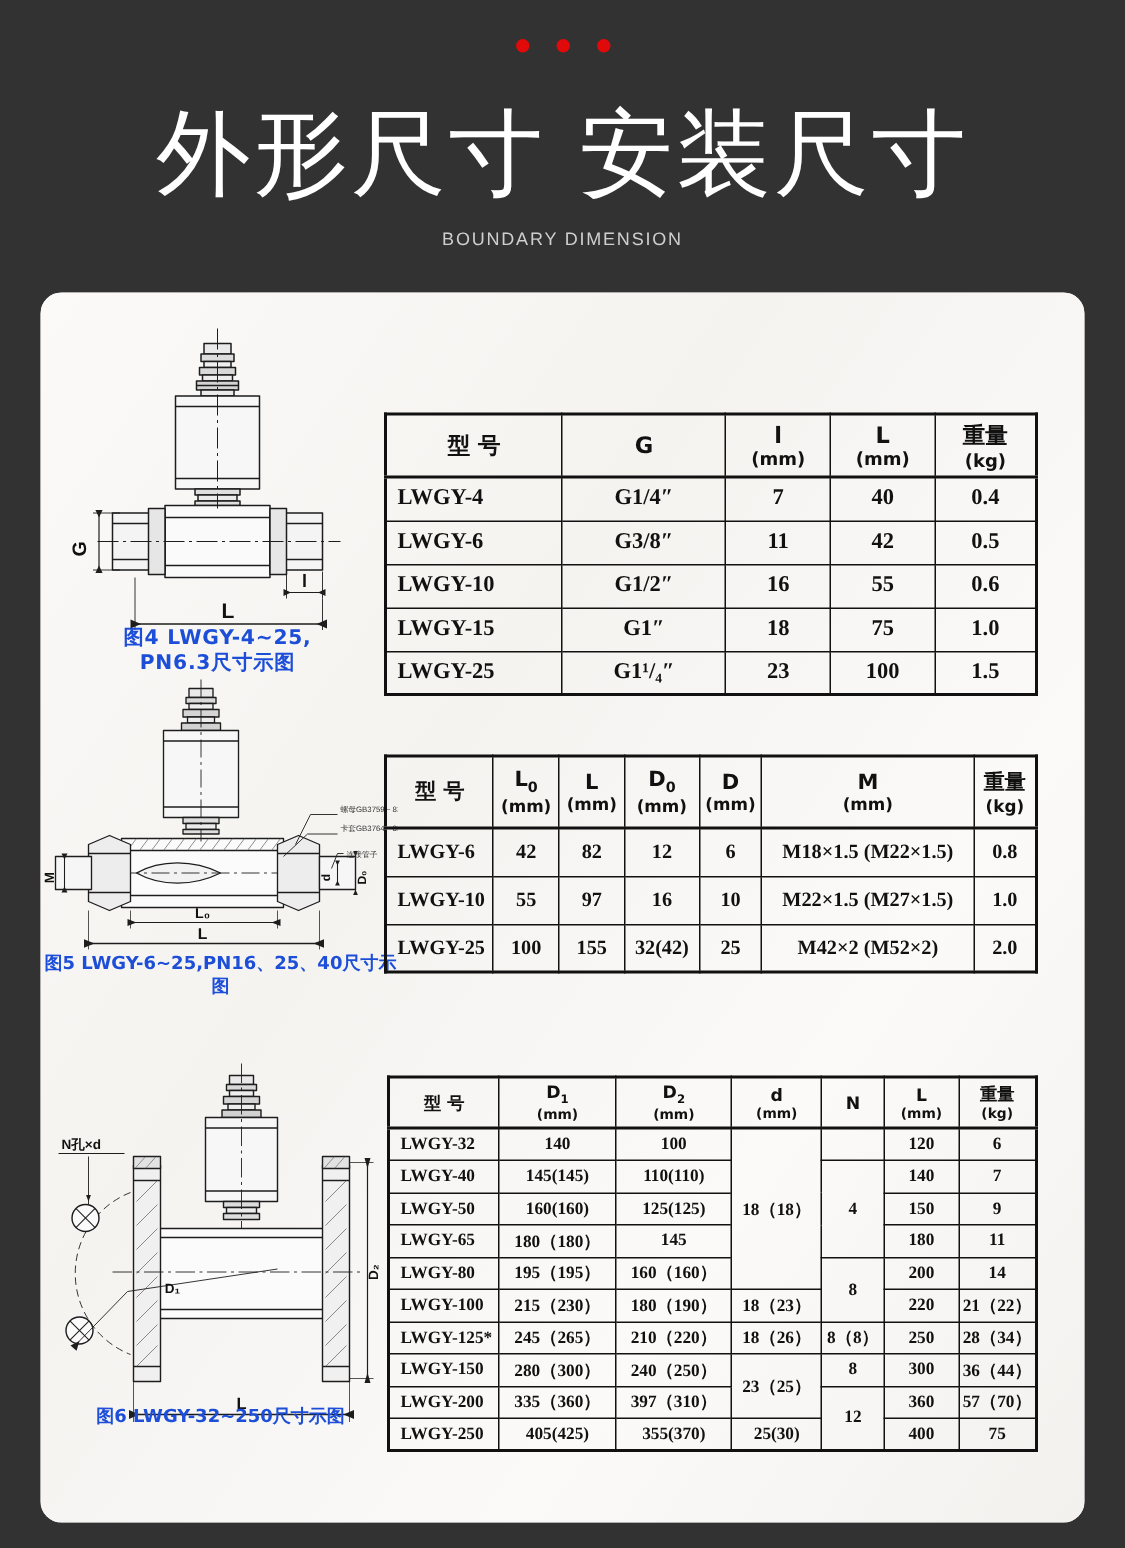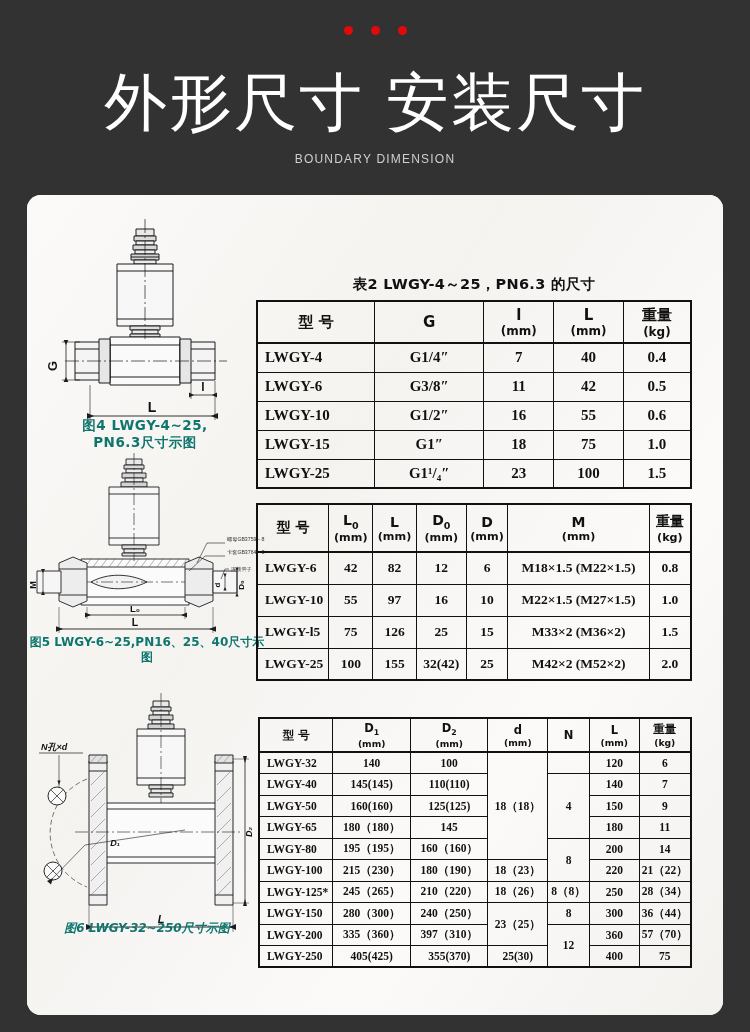--- a/index.html
+++ b/index.html
@@ -32,21 +32,21 @@
     position: absolute; left: 27px; top: 195px; width: 696px; height: 820px;
     background: #fdfdfd; border-radius: 14px; overflow: hidden;
   }
   .paper { position: absolute; inset: 0; background:
       linear-gradient(125deg, #fbfaf8 0%, #f4f3f0 38%, #fbfaf9 70%, #f2f1ee 100%); }
 
   
   .block { position: absolute; }
   .fig { position: absolute; }
   .fig-cap {
-    position: absolute; text-align: center; color: #0f766e;
+    position: absolute; text-align: center; color: #1d4ed8;
     font-family: "DejaVu Sans", "Liberation Sans", sans-serif;
     font-weight: 700; line-height: 1.25; white-space: pre-line;
   }
 
   
   table.spec {
     border-collapse: collapse; background: transparent;
     font-family: "Liberation Serif", "DejaVu Serif", serif;
     color: #111;
   }
@@ -250,21 +250,21 @@
         <text x="215" y="134" font-size="8" font-weight="700" fill="#111" transform="rotate(-90 215 134)" text-anchor="middle">D₀</text>
         <text x="106" y="161" font-size="9.5" font-weight="700" fill="#111" text-anchor="middle">L₀</text>
         <text x="106" y="175" font-size="10.5" font-weight="700" fill="#111" text-anchor="middle">L</text>
         <text x="198" y="90" font-size="5.2" fill="#333">螺母GB3759－83</text>
         <text x="198" y="103" font-size="5.2" fill="#333">卡套GB3764－83</text>
         <text x="202" y="120" font-size="5.2" fill="#333">连接管子</text>
       </svg>
       <div class="fig-cap" style="left:0; top:184px; width:236px; font-size:12px;">图5 LWGY-6~25,PN16、25、40尺寸示图</div>
     </div>
 
-    <div class="fig" style="left:2px; top:480px; width:236px; height:300px;font-style:italic;">
+    <div class="fig" style="left:2px; top:496px; width:236px; height:300px;">
       <svg class="diag" width="236" height="300" viewBox="0 0 236 300">
         <g fill="none" stroke="#1d1d1d" stroke-width="0.95" stroke-linejoin="round">
 
           <rect x="124" y="26" width="16" height="6" fill="#e9e9e9"></rect>
           <rect x="122" y="32" width="20" height="4" fill="#d9d9d9"></rect>
           <rect x="124" y="36" width="16" height="4" fill="#eee"></rect>
           <rect x="120" y="40" width="24" height="5" fill="#d4d4d4"></rect>
           <rect x="123" y="45" width="18" height="4" fill="#ececec"></rect>
           <rect x="119" y="49" width="26" height="5" fill="#d1d1d1"></rect>
 
@@ -351,21 +351,20 @@
         </g>
         <text x="12" y="75" font-size="9" font-weight="700" fill="#111">N孔×d</text>
         <text x="86" y="171" font-size="9" font-weight="700" fill="#111" text-anchor="middle">D₁</text>
         <text x="223" y="157" font-size="9" font-weight="700" fill="#111" transform="rotate(-90 223 157)" text-anchor="middle">D₂</text>
         <text x="132" y="248" font-size="11" font-weight="700" fill="#111" text-anchor="middle">L</text>
       </svg>
       <div class="fig-cap" style="left:0; top:246px; width:236px; font-size:12px;">图6 LWGY-32~250尺寸示图</div>
     </div>
 
     <div class="block" id="tbl1-wrap" style="left:229px; top:80px;">
-      <div id="tbl1-title">表2   LWGY-4～25，PN6.3 的尺寸</div>
       <table class="spec" id="tbl1">
         <colgroup>
           <col style="width:118px">
             <col style="width:110px">
           <col style="width:70px">
             <col style="width:70px">
             <col style="width:68px">
         </colgroup>
         <thead>
           <tr>
@@ -470,29 +469,20 @@
           <tr>
               <td class="mdl">LWGY-10</td>
               <td>55</td>
               <td>97</td>
               <td>16</td>
               <td>10</td>
               <td>M22×1.5 (M27×1.5)</td>
               <td>1.0</td>
             </tr>
           <tr>
-              <td class="mdl">LWGY-l5</td>
-              <td>75</td>
-              <td>126</td>
-              <td>25</td>
-              <td>15</td>
-              <td>M33×2 (M36×2)</td>
-              <td>1.5</td>
-            </tr>
-          <tr>
               <td class="mdl">LWGY-25</td>
               <td>100</td>
               <td>155</td>
               <td>32(42)</td>
               <td>25</td>
               <td>M42×2 (M52×2)</td>
               <td>2.0</td>
             </tr>
         </tbody>
       </table>

